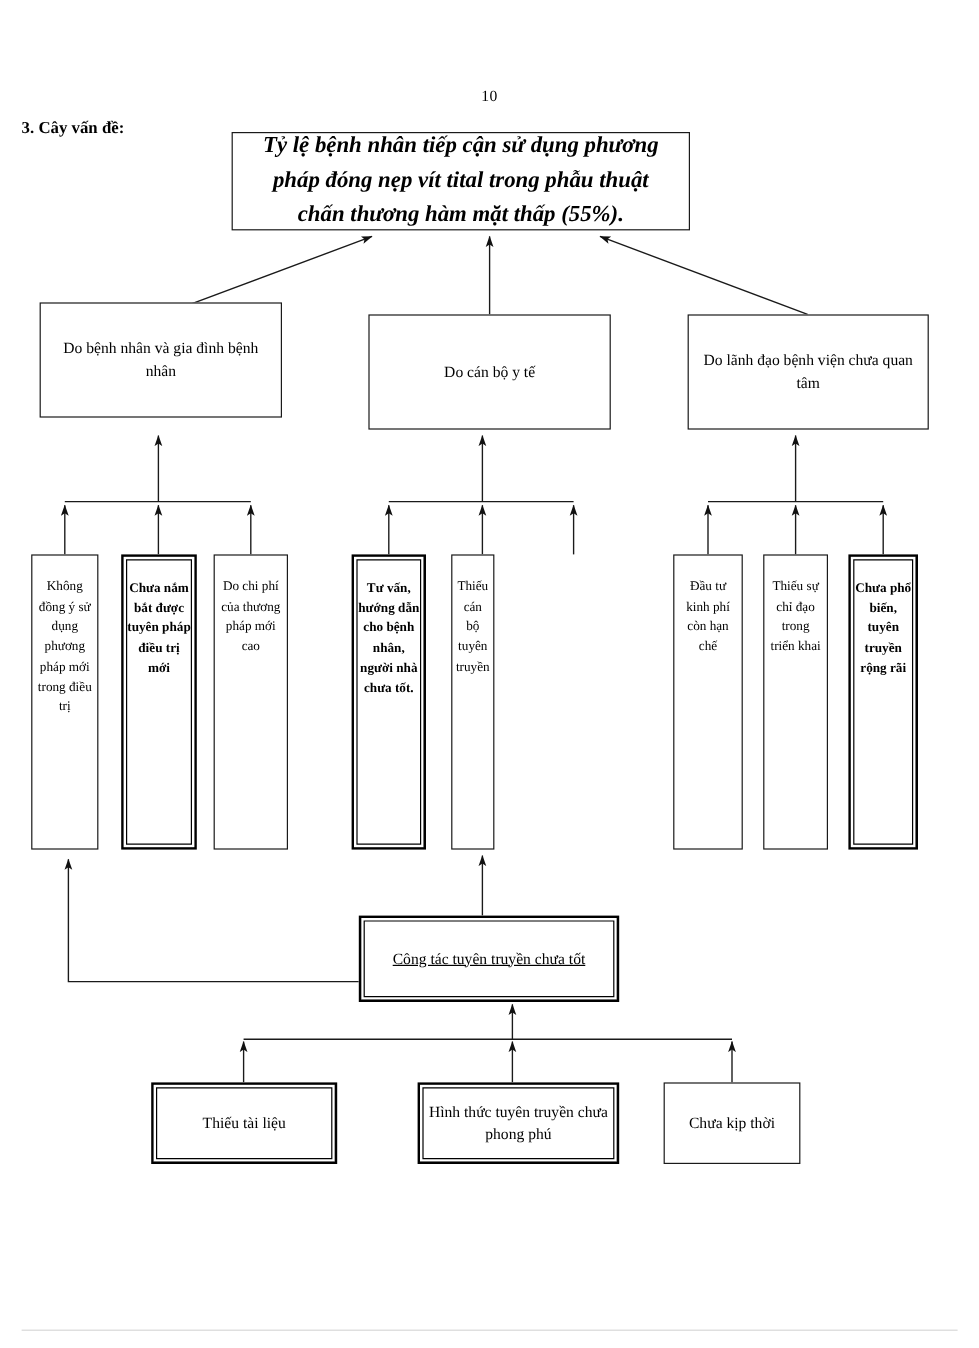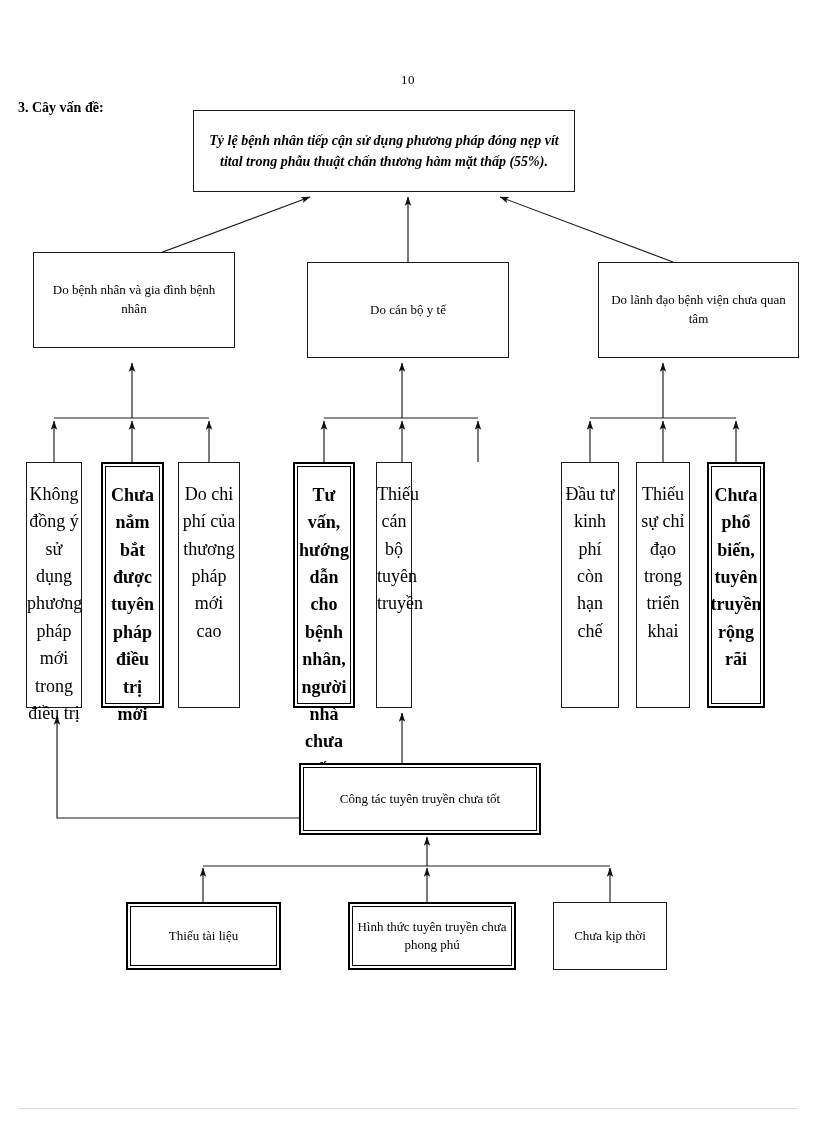--- a/index.html
+++ b/index.html
@@ -88,67 +88,68 @@
 
   
   .root {
     left: 193px; top: 110px;
     width: 382px; height: 82px;
     align-items: center;
   }
   .root .node-text {
     font-style: italic;
     font-weight: bold;
-    font-size: 14px;
+    font-size: 19px;
     line-height: 1.5;
     padding: 0 14px;
   }
 
   
   .lvl2 {
     height: 96px;
     align-items: center;
   }
   .lvl2 .node-text {
     font-size: 13px;
     line-height: 1.45;
     padding: 0 10px;
   }
   .lvl2-a { left: 33px;  top: 252px; width: 202px; }
   .lvl2-b { left: 307px; top: 262px; width: 202px; }
-  .lvl2-c { left: 573px; top: 262px; width: 201px; margin-left: 25px; }
+  .lvl2-c { left: 573px; top: 262px; width: 201px; }
 
   
   .lvl3 {
     height: 246px;
     padding-top: 18px;
   }
   .lvl3 .node-text {
-    font-size: 18px;
+    font-size: 11px;
     line-height: 1.52;
     padding: 0 3px;
   }
 
   .n-a1 { left: 26px;  top: 462px; width: 56px; }
   .n-a2 { left: 101px; top: 462px; width: 63px; }
   .n-a3 { left: 178px; top: 462px; width: 62px; }
 
   .n-b1 { left: 293px; top: 462px; width: 62px; }
   .n-b2 { left: 376px; top: 462px; width: 36px; }
   .n-b3 { left: 452px; top: 462px; width: 53px; }
 
   .n-c1 { left: 561px; top: 462px; width: 58px; }
   .n-c2 { left: 636px; top: 462px; width: 54px; }
   .n-c3 { left: 707px; top: 462px; width: 58px; }
 
   
   .hub {
     left: 299px; top: 763px;
-    width: 242px; height: 72px;
-    align-items: center;
+    width: 217px; height: 72px;
+    align-items: center;
+    text-decoration: underline;
   }
   .hub .node-text { font-size: 13px; }
 
   
   .lvl5 {
     height: 68px;
     align-items: center;
   }
   .lvl5 .node-text { font-size: 13px; line-height: 1.4; }
   .n-d1 { left: 126px; top: 902px; width: 155px; }

